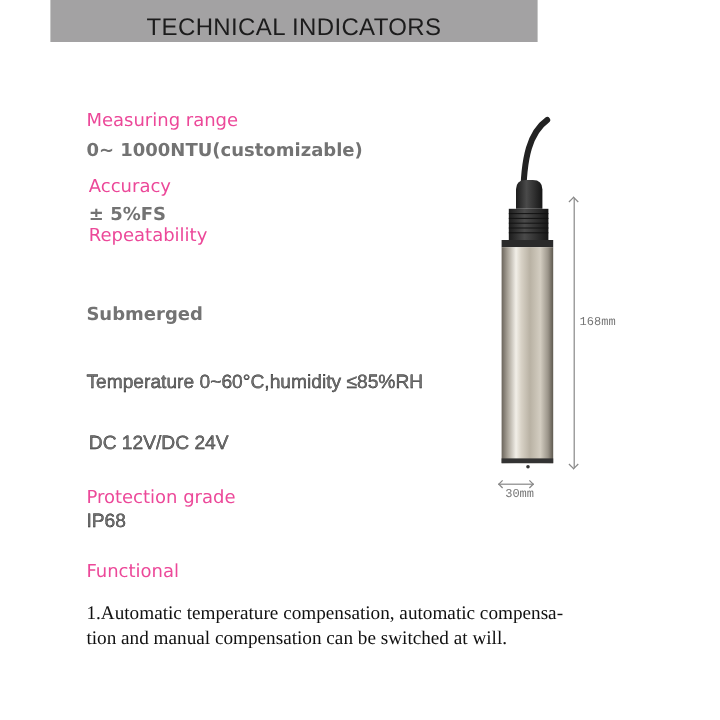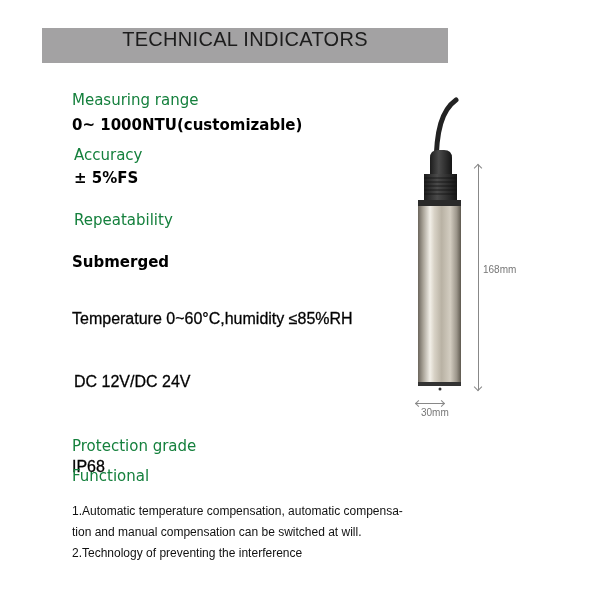--- a/index.html
+++ b/index.html
@@ -1,87 +1,86 @@
 <!DOCTYPE html>
 <html><head>
 <meta charset="utf-8">
 <style>
   html, body { margin: 0; padding: 0; background: #ffffff; }
   body { width: 600px; height: 600px; position: relative; overflow: hidden; font-family: "Liberation Sans", "DejaVu Sans", sans-serif; }
   .header-bar {
     position: absolute; left: 42px; top: 0; width: 406px; height: 35px;
-    background: #a3a2a3; display: flex; align-items: flex-start; justify-content: center; margin-top: 28px;
+    background: #a3a2a3; display: flex; align-items: flex-end; justify-content: center;
   }
   .header-title { font-family: "Liberation Sans", sans-serif; font-size: 20px; color: #1c1c1c; letter-spacing: 0.3px; }
   .spec { position: absolute; left: 72px; }
-  .spec-label { font-family: "DejaVu Sans", sans-serif; font-size: 15px; color: #15803d; line-height: 20px; white-space: nowrap; }
-  .spec-value { font-family: "DejaVu Sans", sans-serif; font-size: 15px; color: #000000; font-weight: bold; line-height: 22px; white-space: nowrap; }
+  .spec-label { font-family: "DejaVu Sans", sans-serif; font-size: 15px; color: #ec4899; line-height: 20px; white-space: nowrap; }
+  .spec-value { font-family: "DejaVu Sans", sans-serif; font-size: 15px; color: #737373; font-weight: bold; line-height: 22px; white-space: nowrap; }
   .spec-value.plain { font-family: "Liberation Sans", sans-serif; font-weight: normal; font-size: 16px; -webkit-text-stroke: 0.3px #111; }
   .functional-text {
     position: absolute; left: 72px; top: 501px; width: 490px;
-    font-family: Liberation Sans, sans-serif; font-size: 12px; color: #111; line-height: 21px;
+    font-family: Liberation Serif, serif; font-size: 16px; color: #111; line-height: 21px;
   }
   .functional-text div { white-space: nowrap; }
   .sensor-figure { position: absolute; left: 400px; top: 70px; width: 120px; height: 360px; }
   .dim-v { position: absolute; left: 478px; top: 165px; width: 1px; height: 225px; background: #888; }
   .dim-v::before, .dim-v::after { content: ""; position: absolute; left: -3px; width: 5px; height: 5px; border-left: 1px solid #888; border-top: 1px solid #888; }
   .dim-v::before { top: 0; transform: rotate(45deg); }
   .dim-v::after { bottom: 0; transform: rotate(-135deg); }
   .dim-h { position: absolute; left: 416px; top: 403px; width: 28px; height: 1px; background: #888; }
   .dim-h::before, .dim-h::after { content: ""; position: absolute; top: -2px; width: 4px; height: 4px; border-left: 1px solid #888; border-top: 1px solid #888; }
   .dim-h::before { left: 0; transform: rotate(-45deg); }
   .dim-h::after { right: 0; transform: rotate(135deg); }
-  .dim-label { position: absolute; font-family: Liberation Sans, sans-serif; font-size: 10px; color: #777; }
+  .dim-label { position: absolute; font-family: Liberation Mono, monospace; font-size: 10px; color: #777; }
 </style>
 </head>
 <body>
 
 <div class="header-bar">
   <span class="header-title">TECHNICAL INDICATORS</span>
 </div>
 
 <div class="spec" style="top:90px">
   <div class="spec-label">Measuring range</div>
   <div class="spec-value" style="margin-top:4px">0~ 1000NTU(customizable)</div>
 </div>
 
 <div class="spec" style="top:145px;left:74px">
   <div class="spec-label">Accuracy</div>
   <div class="spec-value" style="margin-top:2px">± 5%FS</div>
 </div>
 
-<div class="spec" style="top:210px;left:74px">
+<div class="spec" style="top:186px;left:74px">
   <div class="spec-label">Repeatability</div>
 </div>
 
 <div class="spec" style="top:248px">
   <div class="spec-value" style="margin-top:3px">Submerged</div>
 </div>
 
 <div class="spec" style="top:306px">
   <div class="spec-value plain" style="margin-top:2px">Temperature 0~60°C,humidity  ≤85%RH</div>
 </div>
 
 <div class="spec" style="top:357px;left:74px">
-  <div class="spec-value plain" style="margin-top:14px">DC 12V/DC 24V</div>
+  <div class="spec-value plain" style="margin-top:2px">DC 12V/DC 24V</div>
 </div>
 
-<div class="spec" style="top:436px">
+<div class="spec" style="top:404px">
   <div class="spec-label">Protection grade</div>
   <div class="spec-value plain" style="margin-top:0px">IP68</div>
 </div>
 
 <div class="spec" style="top:466px">
   <div class="spec-label">Functional</div>
 </div>
 
 <div class="functional-text">
   <div>1.Automatic temperature compensation, automatic compensa-</div>
   <div>tion and manual compensation can be switched at will.</div>
-  <div> 2.Technology of preventing the interference</div>
 </div>
 
 <svg class="sensor-figure" viewBox="0 0 120 360" width="120" height="360">
   <defs>
     <linearGradient id="steel" x1="0" x2="1" y1="0" y2="0">
       <stop offset="0" stop-color="#6b655c"></stop>
       <stop offset="0.12" stop-color="#a9a398"></stop>
       <stop offset="0.28" stop-color="#f2efe8"></stop>
       <stop offset="0.38" stop-color="#d8d2c6"></stop>
       <stop offset="0.55" stop-color="#b9b2a4"></stop>

